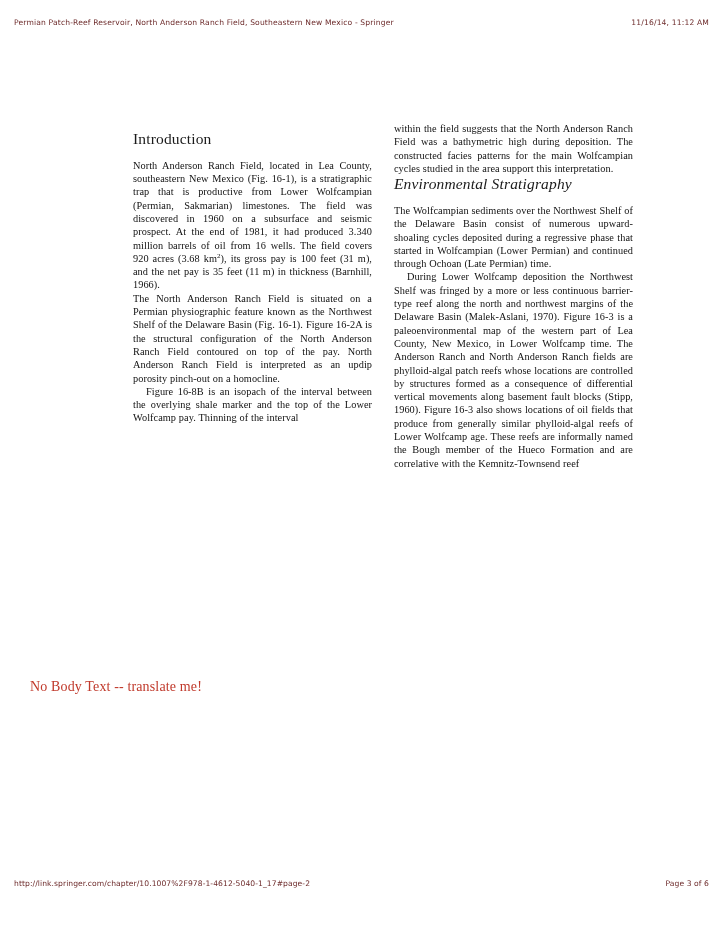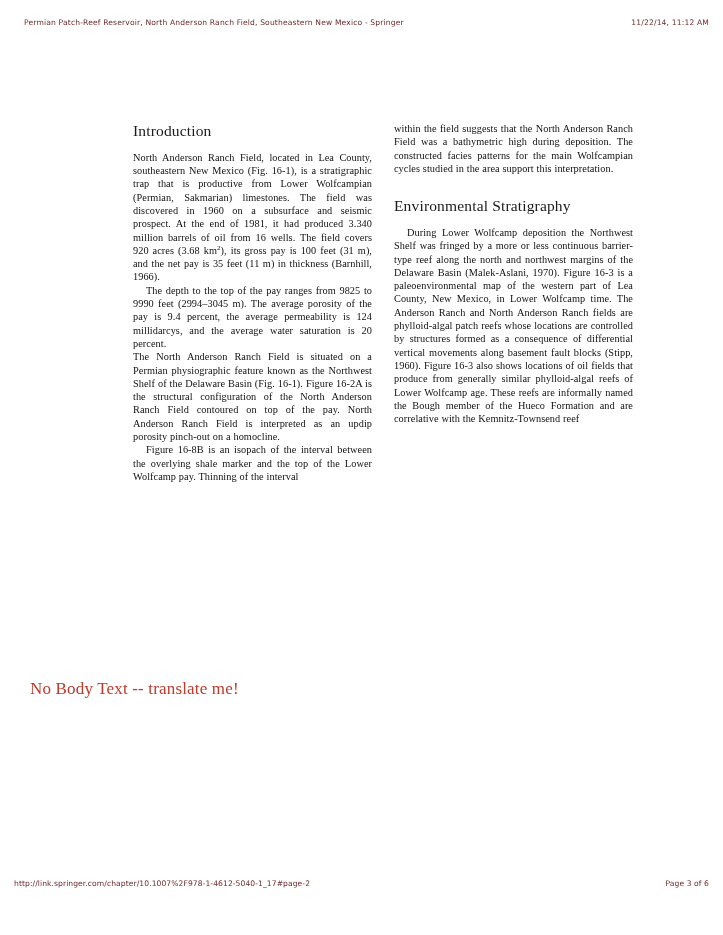--- a/index.html
+++ b/index.html
@@ -23,21 +23,20 @@
     right: 14px;
     height: 14px;
     display: flex;
     justify-content: space-between;
     align-items: baseline;
     font-family: "DejaVu Sans", sans-serif;
     font-size: 7.6px;
     color: #6d2b2b;
     letter-spacing: 0.02em;
     white-space: nowrap;
-    margin-left: 10px;
   }
   .print-header .ph-title { }
   .print-header .ph-date { }
 
   
   .print-footer {
     position: absolute;
     bottom: 42px;
     left: 14px;
     right: 14px;
@@ -73,24 +72,24 @@
   h2.section-head {
     font-family: "Liberation Serif", serif;
     font-weight: normal;
     font-size: 15.5px;
     line-height: 1.15;
     margin: 0 0 11px 0;
     color: #1a1a1a;
     letter-spacing: 0.01em;
   }
   .col .para + h2.section-head {
-    margin-top: 22px;
+    font-style: italic;
   }
   .col > h2.section-head:first-child {
-    margin-top: 0;
+    margin-top: 8px;
   }
 
   p.para {
     margin: 0;
     font-size: 10.3px;
     line-height: 13.3px;
     text-align: justify;
     color: #111111;
     text-justify: inter-word;
     letter-spacing: 0.005em;
@@ -108,46 +107,46 @@
     vertical-align: super;
     line-height: 0;
   }
 
   
   .translate-notice {
     position: absolute;
     left: 30px;
     top: 679px;
     font-family: "Liberation Serif", serif;
-    font-size: 17px;
+    font-size: 14px;
     color: #c0392b;
     white-space: nowrap;
     letter-spacing: 0.01em;
   }
 </style>
 </head>
 <body>
 
 <div class="print-header">
   <span class="ph-title">Permian Patch-Reef Reservoir, North Anderson Ranch Field, Southeastern New Mexico - Springer</span>
-  <span class="ph-date">11/22/14, 11:12 AM</span>
+  <span class="ph-date">11/16/14, 11:12 AM</span>
 </div>
 
 <div class="page-body">
   <div class="columns">
     <div class="col">
         <h2 class="section-head">Introduction</h2>
         <p class="para">North Anderson Ranch Field, located in Lea County, southeastern New Mexico (Fig. 16-1), is a stratigraphic trap that is productive from Lower Wolfcampian (Permian, Sakmarian) limestones. The field was discovered in 1960 on a subsurface and seismic prospect. At the end of 1981, it had produced 3.340 million barrels of oil from 16 wells. The field covers 920 acres (3.68 km<sup>2</sup>), its gross pay is 100 feet (31 m), and the net pay is 35 feet (11 m) in thickness (Barnhill, 1966).</p>
-        <p class="para indent">The depth to the top of the pay ranges from 9825 to 9990 feet (2994–3045 m). The average porosity of the pay is 9.4 percent, the average permeability is 124 millidarcys, and the average water saturation is 20 percent.</p>
         <p class="para">The North Anderson Ranch Field is situated on a Permian physiographic feature known as the Northwest Shelf of the Delaware Basin (Fig. 16-1). Figure 16-2A is the structural configuration of the North Anderson Ranch Field contoured on top of the pay. North Anderson Ranch Field is interpreted as an updip porosity pinch-out on a homocline.</p>
         <p class="para indent">Figure 16-8B is an isopach of the interval between the overlying shale marker and the top of the Lower Wolfcamp pay. Thinning of the interval</p>
       </div>
     <div class="col">
         <p class="para">within the field suggests that the North Anderson Ranch Field was a bathymetric high during deposition. The constructed facies patterns for the main Wolfcampian cycles studied in the area support this interpretation.</p>
         <h2 class="section-head">Environmental Stratigraphy</h2>
+        <p class="para">The Wolfcampian sediments over the Northwest Shelf of the Delaware Basin consist of numerous upward-shoaling cycles deposited during a regressive phase that started in Wolfcampian (Lower Permian) and continued through Ochoan (Late Permian) time.</p>
         <p class="para indent">During Lower Wolfcamp deposition the Northwest Shelf was fringed by a more or less continuous barrier-type reef along the north and northwest margins of the Delaware Basin (Malek-Aslani, 1970). Figure 16-3 is a paleoenvironmental map of the western part of Lea County, New Mexico, in Lower Wolfcamp time. The Anderson Ranch and North Anderson Ranch fields are phylloid-algal patch reefs whose locations are controlled by structures formed as a consequence of differential vertical movements along basement fault blocks (Stipp, 1960). Figure 16-3 also shows locations of oil fields that produce from generally similar phylloid-algal reefs of Lower Wolfcamp age. These reefs are informally named the Bough member of the Hueco Formation and are correlative with the Kemnitz-Townsend reef</p>
       </div>
   </div>
 </div>
 
 <div class="translate-notice" style="color: rgb(192, 57, 43);">No Body Text -- translate me!</div>
 
 <div class="print-footer">
   <span class="pf-url">http://link.springer.com/chapter/10.1007%2F978-1-4612-5040-1_17#page-2</span>
   <span class="pf-page">Page 3 of 6</span>

